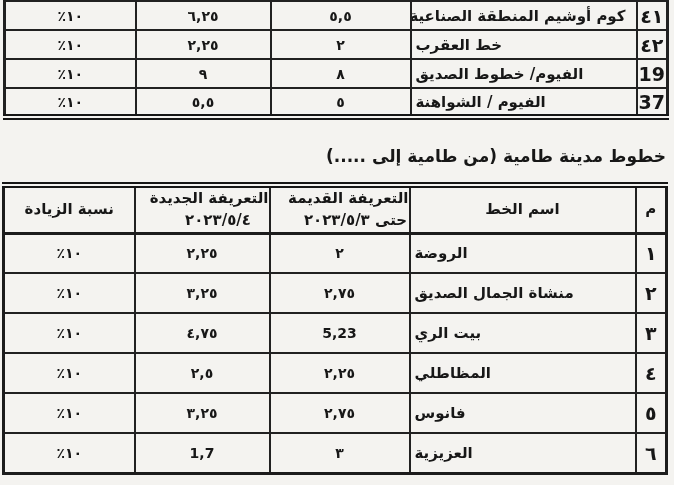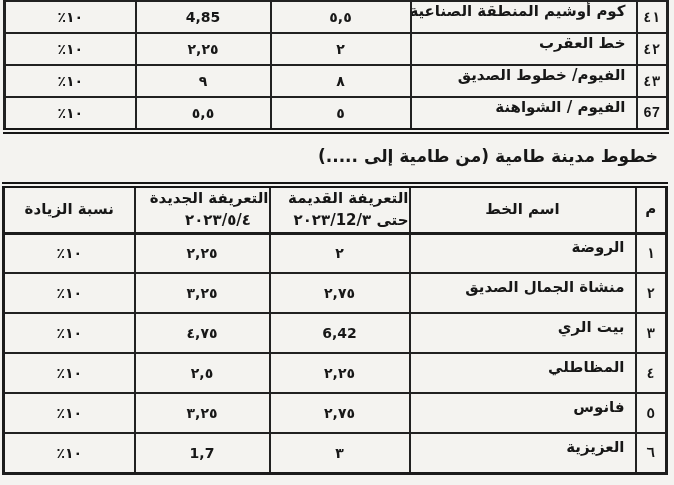--- a/index.html
+++ b/index.html
@@ -20,41 +20,41 @@
   .tbl-top {
     position: absolute; top: 0; left: 3px; width: 663px;
     border-top: 2px solid #212121;
     border-left: 3px solid #212121;
     border-right: 3px solid #212121;
     border-bottom: 6px double #161616;
   }
   .tbl-top tr { height: 29px; }
 
   .section-title {
-    position: absolute; top: 146px; right: 16px;
+    position: absolute; top: 146px; right: 8px;
     font-size: 17px; letter-spacing: 0;
   }
 
   .tbl-bottom {
     position: absolute; top: 182px; left: 2px; width: 663px;
     border: 3px solid #1c1c1c;
     border-top: 6px double #161616;
   }
   .tbl-bottom tr.hdr { height: 48px; }
   .tbl-bottom tr.hdr th { border-bottom: 3px solid #1c1c1c; text-align: center; font-size: 15px; line-height: 1.45; }
   .tbl-bottom tr.row { height: 40px; }
 
   col.w-no  { width: 31px; }
   col.w-name{ width: 226px; }
   col.w-old { width: 140px; }
   col.w-new { width: 135px; }
   col.w-pct { width: 131px; }
 
-  .c-no   { text-align: center; font-size: 14px; font-family: Liberation Mono, monospace; }
-  .c-name { text-align: right; padding: 0 10px 12px 4px; font-size: 15px; }
+  .c-no   { text-align: center; font-size: 19px; }
+  .c-name { text-align: left; padding: 0 10px 0 4px; font-size: 15px; }
   .c-val  { text-align: center; font-size: 14px; }
   .sub    { display: block; margin-left: 32px; }
 </style>
 </head>
 <body>
 
 <div class="page">
 
   <table class="tbl-top">
     <colgroup>
@@ -62,39 +62,39 @@
         <col class="w-name">
         <col class="w-old">
         <col class="w-new">
         <col class="w-pct">
     </colgroup>
     <tbody>
       <tr>
         <td class="c-no">٤١</td>
         <td class="c-name">كوم أوشيم المنطقة الصناعية</td>
         <td class="c-val">٥,٥</td>
-        <td class="c-val">4,85</td>
+        <td class="c-val">٦,٢٥</td>
         <td class="c-val">١٠٪</td>
       </tr>
       <tr>
         <td class="c-no">٤٢</td>
         <td class="c-name">خط العقرب</td>
         <td class="c-val">٢</td>
         <td class="c-val">٢,٢٥</td>
         <td class="c-val">١٠٪</td>
       </tr>
       <tr>
-        <td class="c-no">٤٣</td>
+        <td class="c-no">19</td>
         <td class="c-name">الفيوم/ خطوط الصديق</td>
         <td class="c-val">٨</td>
         <td class="c-val">٩</td>
         <td class="c-val">١٠٪</td>
       </tr>
       <tr>
-        <td class="c-no">67</td>
+        <td class="c-no">37</td>
         <td class="c-name">الفيوم / الشواهنة</td>
         <td class="c-val">٥</td>
         <td class="c-val">٥,٥</td>
         <td class="c-val">١٠٪</td>
       </tr>
     </tbody>
   </table>
 
   <div class="section-title">خطوط مدينة طامية (من طامية إلى .....)</div>
 
@@ -105,21 +105,21 @@
         <col class="w-old">
         <col class="w-new">
         <col class="w-pct">
     </colgroup>
     <tbody>
       <tr class="hdr">
         <th>م</th>
         <th>اسم الخط</th>
         <th>
           <span class="sub">التعريفة القديمة</span>
-          <span class="sub">حتى ٢٠٢٣/12/٣</span>
+          <span class="sub">حتى ٢٠٢٣/٥/٣</span>
         </th>
         <th>
           <span class="sub">التعريفة الجديدة</span>
           <span class="sub">٢٠٢٣/٥/٤</span>
         </th>
         <th>نسبة الزيادة</th>
       </tr>
       <tr class="row">
         <td class="c-no">١</td>
         <td class="c-name">الروضة</td>
@@ -130,21 +130,21 @@
       <tr class="row">
         <td class="c-no">٢</td>
         <td class="c-name">منشاة الجمال الصديق</td>
         <td class="c-val">٢,٧٥</td>
         <td class="c-val">٣,٢٥</td>
         <td class="c-val">١٠٪</td>
       </tr>
       <tr class="row">
         <td class="c-no">٣</td>
         <td class="c-name">بيت الري</td>
-        <td class="c-val">6,42</td>
+        <td class="c-val">5,23</td>
         <td class="c-val">٤,٧٥</td>
         <td class="c-val">١٠٪</td>
       </tr>
       <tr class="row">
         <td class="c-no">٤</td>
         <td class="c-name">المظاطلي</td>
         <td class="c-val">٢,٢٥</td>
         <td class="c-val">٢,٥</td>
         <td class="c-val">١٠٪</td>
       </tr>

